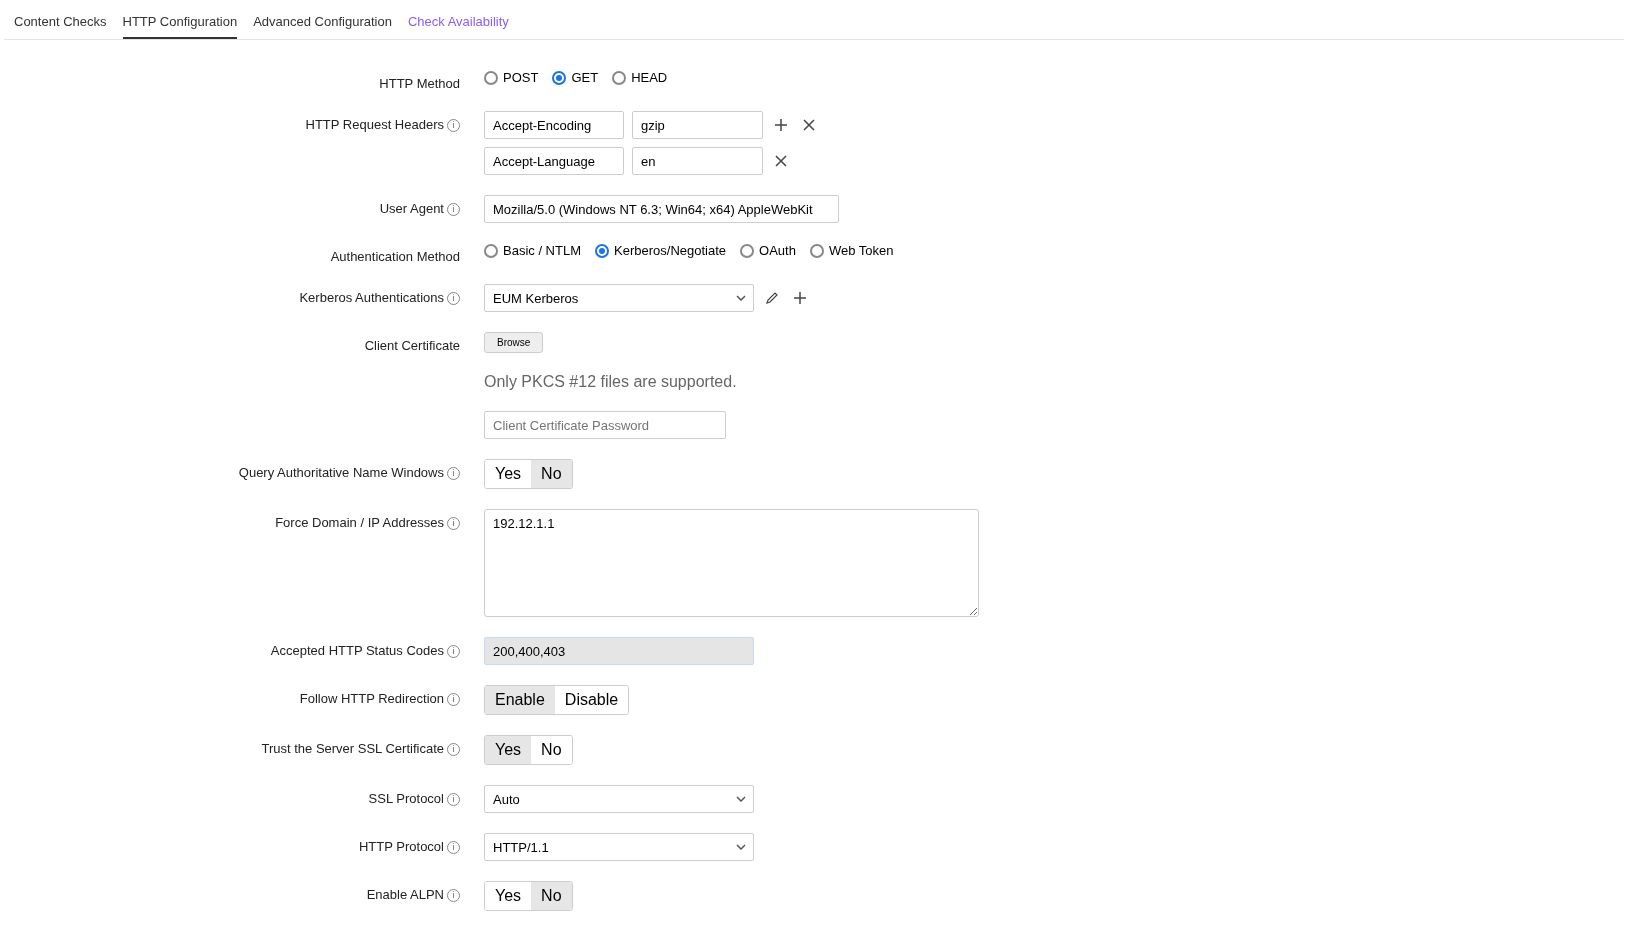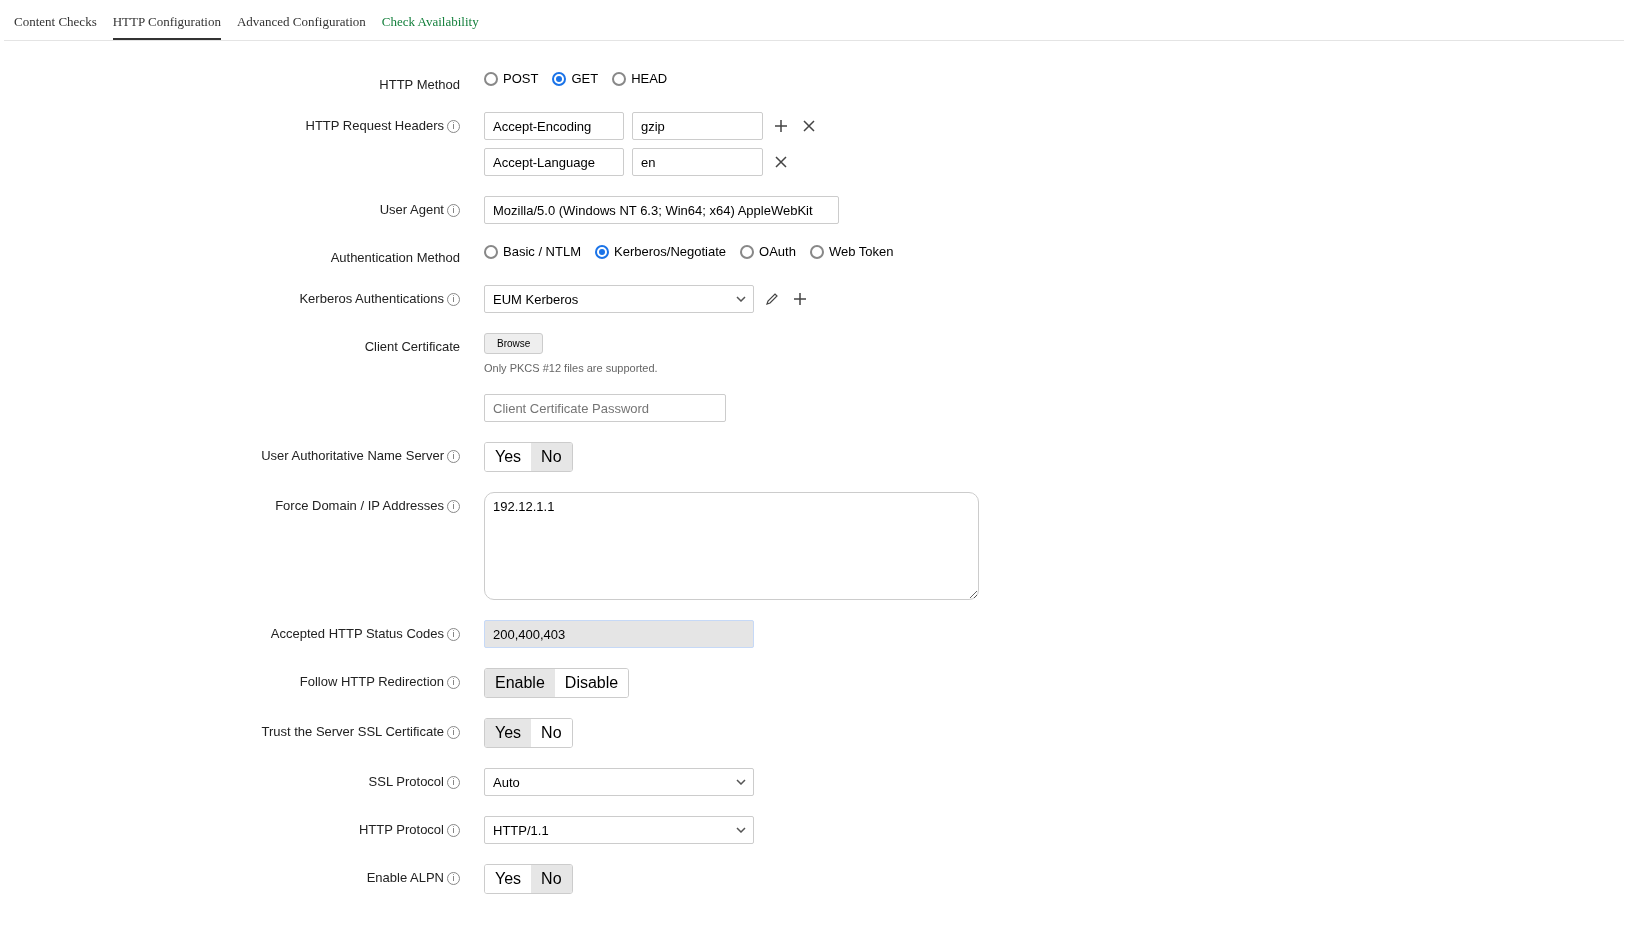--- a/index.html
+++ b/index.html
@@ -1,44 +1,44 @@
 <!DOCTYPE html>
 <html><head>
 <meta charset="utf-8">
 <style>
   * { box-sizing: border-box; margin: 0; padding: 0; }
   body { font-family: -apple-system, BlinkMacSystemFont, "Segoe UI", Arial, sans-serif; font-size: 13px; color: #000; background: #fff; padding: 4px; }
-  .tabs { display: flex; gap: 16px; padding: 6px 10px 0 10px; border-bottom: 1px solid #e4e4e4; font-family: Liberation Serif, serif; }
+  .tabs { display: flex; gap: 16px; padding: 6px 10px 0 10px; border-bottom: 1px solid #e4e4e4; }
   .tab { padding: 4px 0 8px 0; cursor: pointer; color: #333; position: relative; }
   .tab.active { border-bottom: 2px solid #333; font-weight: 500; }
-  .tab.link { color: #15803d; }
+  .tab.link { color: #8b5cf6; }
   .form-area { padding: 20px 0 60px 0; }
   .row { display: flex; align-items: flex-start; padding: 10px 0; }
   .label-cell { width: 480px; text-align: right; padding-right: 24px; padding-top: 6px; color: #222; }
   .field-cell { display: flex; align-items: center; flex-wrap: wrap; gap: 8px; }
   .field-cell.col { flex-direction: column; align-items: flex-start; }
   .info-icon { display: inline-flex; align-items: center; justify-content: center; width: 13px; height: 13px; border: 1px solid #888; border-radius: 50%; font-size: 9px; color: #666; margin-left: 3px; vertical-align: middle; line-height: 1; }
   .input, .select { height: 28px; border: 1px solid #ccc; border-radius: 2px; padding: 0 8px; font-size: 13px; background: #fff; }
   .input.hdr-name { width: 140px; }
   .input.hdr-val { width: 131px; }
   .input.user-agent { width: 355px; overflow: hidden; text-overflow: clip; white-space: nowrap; }
   .input.status-codes { width: 270px; background: #e5e5e5; border-color: #c6d9f7; }
   .input.cert-pass { width: 242px; }
-  .textarea { width: 495px; height: 108px; border: 1px solid #ccc; border-radius: 10px; padding: 6px 8px; font-size: 13px; resize: both; font-family: inherit; }
+  .textarea { width: 495px; height: 108px; border: 1px solid #ccc; border-radius: 3px; padding: 6px 8px; font-size: 13px; resize: both; font-family: inherit; }
   .select-wrap { position: relative; display: inline-flex; align-items: center; }
   .select-wrap .select { width: 270px; appearance: none; padding-right: 24px; }
   .select-caret { position: absolute; right: 8px; pointer-events: none; }
   .radio-group { display: flex; gap: 14px; align-items: center; }
   .radio-item { display: flex; align-items: center; gap: 5px; cursor: pointer; }
   .radio { width: 14px; height: 14px; border: 2px solid #888; border-radius: 50%; display: inline-flex; align-items: center; justify-content: center; }
   .radio.selected { border-color: #1a73e8; }
   .radio.selected::after { content: ""; width: 6px; height: 6px; background: #1a73e8; border-radius: 50%; }
   .icon-btn { width: 20px; height: 20px; display: inline-flex; align-items: center; justify-content: center; cursor: pointer; color: #444; }
   .browse-btn { padding: 4px 12px; border: 1px solid #ccc; border-radius: 3px; background: #eee; cursor: pointer; font-size: 10px; }
-  .hint { font-size: 11px; color: #666; margin-top: 0; }
+  .hint { font-size: 16px; color: #666; margin-top: 12px; }
   .toggle-group { display: inline-flex; border: 1px solid #ccc; border-radius: 3px; overflow: hidden; }
   .toggle-opt { padding: 5px 10px; cursor: pointer; font-size: 16px; background: #fff; }
   .toggle-opt.active { background: #e6e6e6; }
   .header-rows { display: flex; flex-direction: column; gap: 8px; }
   .header-row { display: flex; align-items: center; gap: 8px; }
   svg { display: block; }
 </style>
 </head>
 <body>
 
@@ -160,21 +160,21 @@
   <div class="row">
     <div class="label-cell"><span>Client Certificate</span></div>
     <div class="field-cell col">
       <button class="browse-btn">Browse</button>
       <div class="hint">Only PKCS #12 files are supported.</div>
       <input class="input cert-pass" style="margin-top: 12px;" placeholder="Client Certificate Password">
     </div>
   </div>
 
   <div class="row">
-    <div class="label-cell"><span>User Authoritative Name Server</span><span class="info-icon">i</span></div>
+    <div class="label-cell"><span>Query Authoritative Name Windows</span><span class="info-icon">i</span></div>
     <div class="field-cell">
       <div class="toggle-group">
         <div class="toggle-opt">Yes</div>
         <div class="toggle-opt active">No</div>
       </div>
     </div>
   </div>
 
   <div class="row">
     <div class="label-cell"><span>Force Domain / IP Addresses</span><span class="info-icon">i</span></div>

